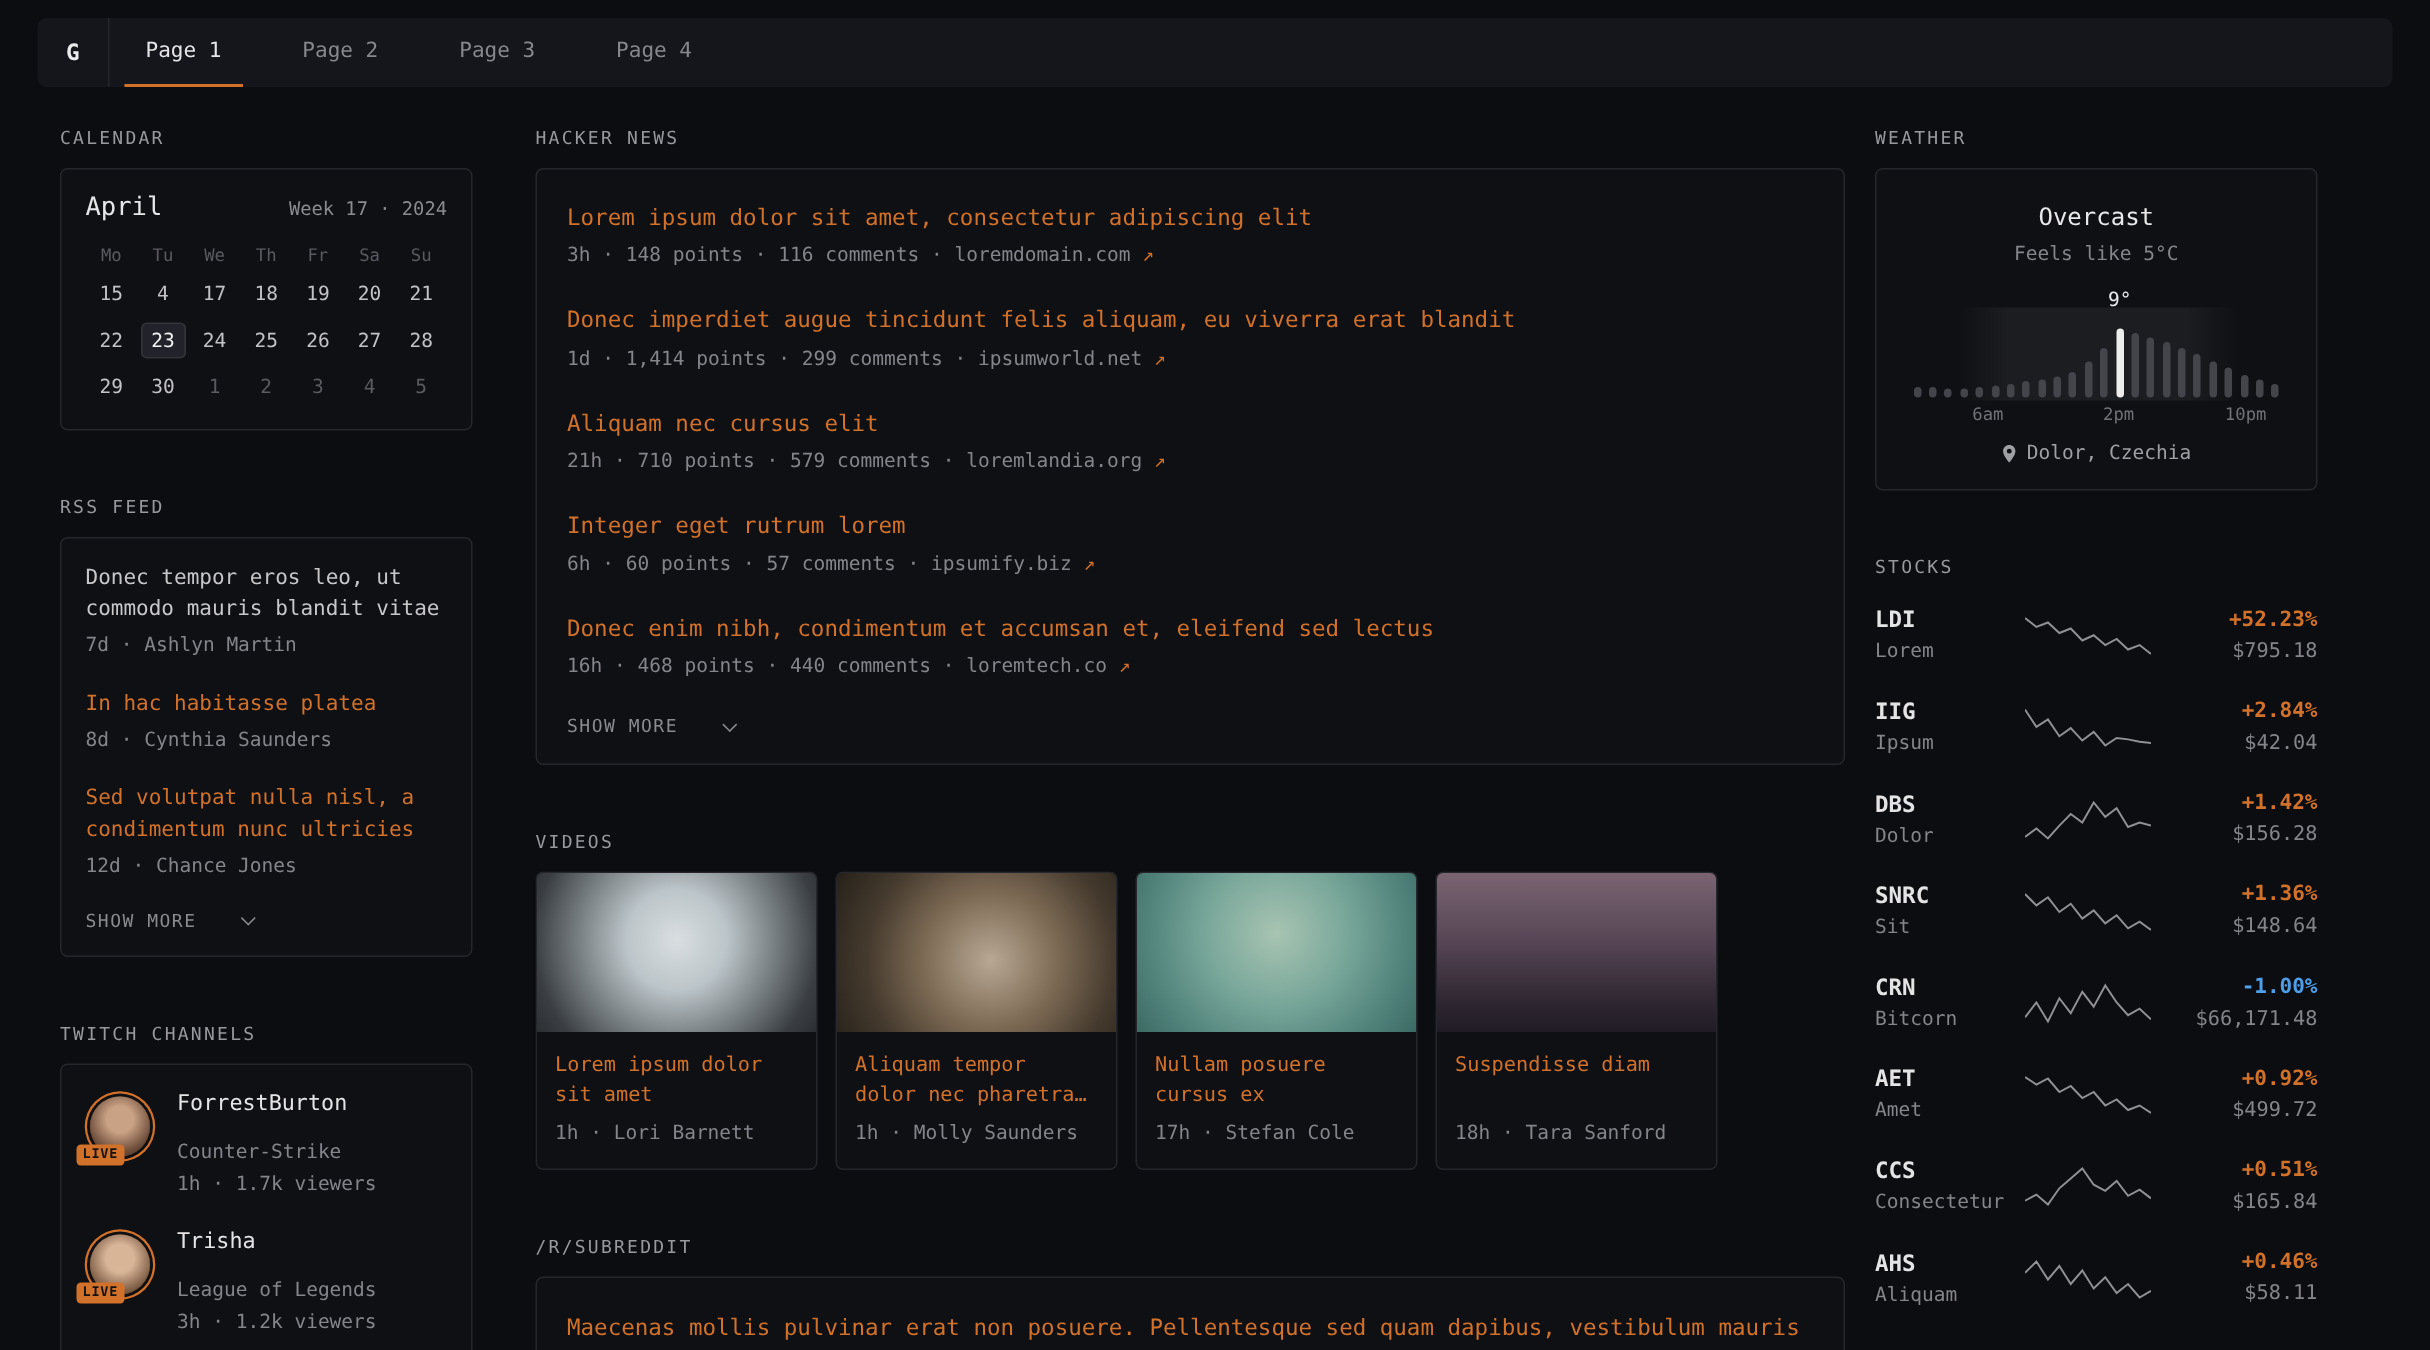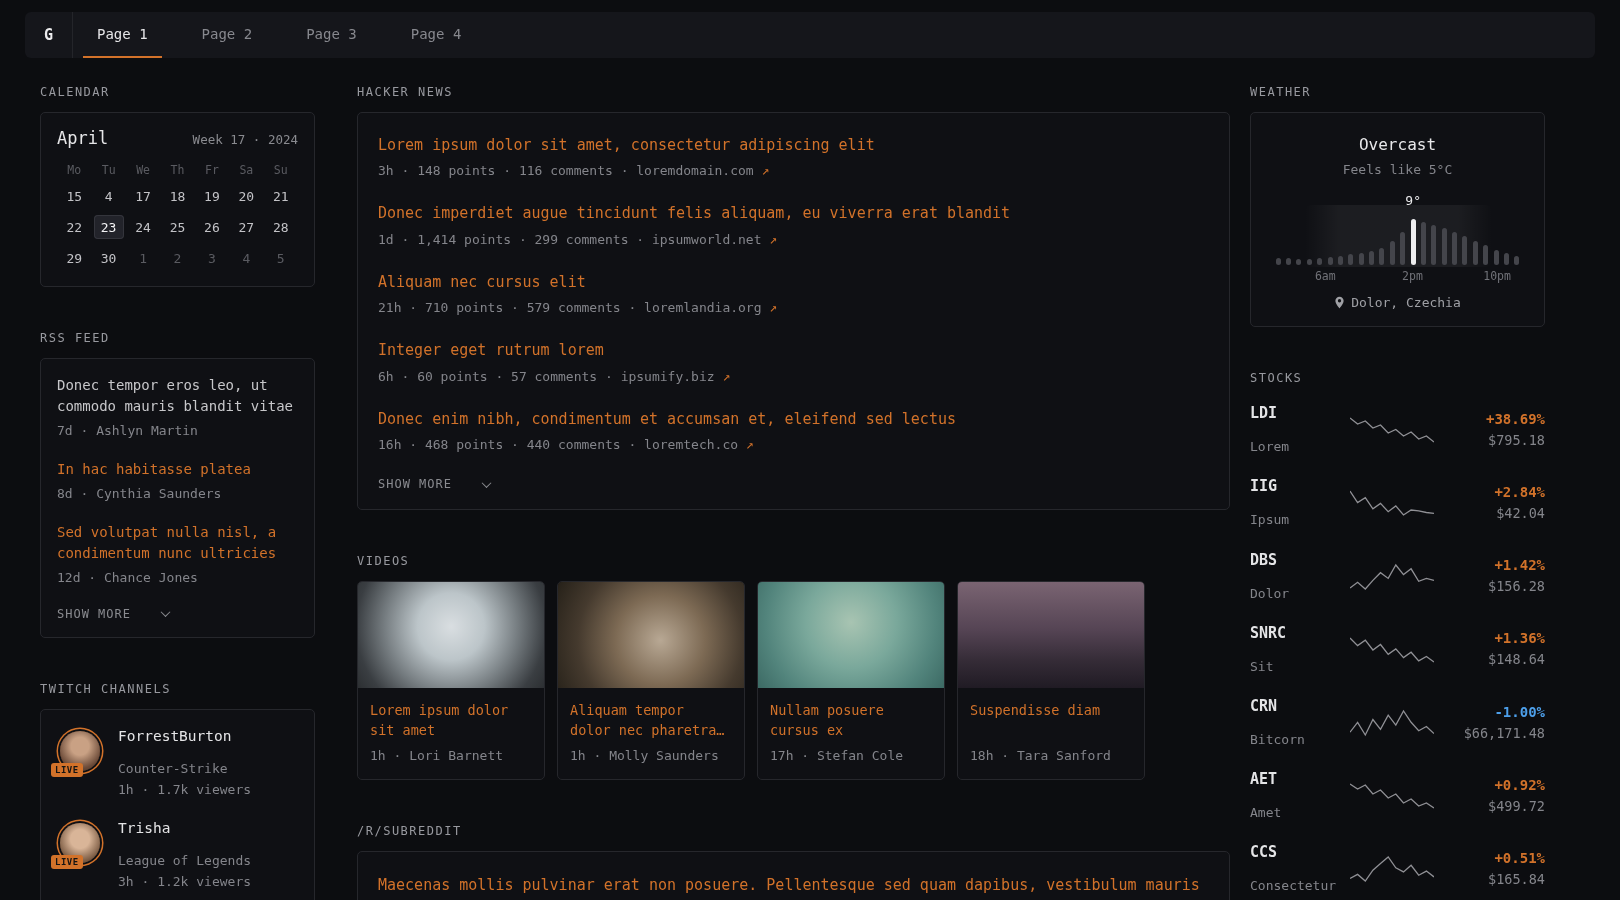--- a/index.html
+++ b/index.html
@@ -94,21 +94,21 @@
   .w-times{position:absolute;left:0;right:0;bottom:0;height:14px;}
   .w-times span{position:absolute;transform:translateX(-50%);font-size:11.5px;color:#717278;}
   .t0{left:21%;} .t1{left:56%;} .t2{left:90%;}
   .w-loc{margin-top:12px;font-size:13px;color:#9fa0a5;display:flex;align-items:center;justify-content:center;gap:6px;}
   .pin{width:11px;height:13px;flex:none;}
   
   .stocks-list{padding-top:6px;}
   .stock-row{display:flex;align-items:center;margin-bottom:21px;}
   .stock-id{width:100px;flex:none;}
   .ticker{font-size:15px;font-weight:bold;color:#e4e4e6;}
-  .sname{margin-top:16px;}
+  .sname{margin-top:4px;}
   .spark{width:84px;height:30px;flex:none;}
   .stock-vals{flex:1;text-align:right;}
   .change{color:var(--accent);font-size:14px;font-weight:bold;}
   .change.neg{color:var(--neg);}
   .price{margin-top:4px;font-size:13.5px;}
 </style>
 </head>
 <body>
 
 <header class="topbar">
@@ -470,21 +470,21 @@
 
           <div class="stock-row">
             <div class="stock-id">
               <div class="ticker">LDI</div>
               <div class="sname meta">Lorem</div>
             </div>
             <div class="spark"><svg width="84" height="30" viewBox="0 0 84 30">
                 <polyline points="0.0,3.0 7.6,9.0 15.3,6.0 22.9,13.0 30.5,10.0 38.2,18.0 45.8,14.5 53.5,21.0 61.1,17.0 68.7,24.0 76.4,21.0 84.0,27.0" fill="none" stroke="#909095" stroke-width="1.3"></polyline>
               </svg></div>
             <div class="stock-vals">
-              <div class="change">+38.69%</div>
+              <div class="change">+52.23%</div>
               <div class="price meta">$795.18</div>
             </div>
           </div>
 
           <div class="stock-row">
             <div class="stock-id">
               <div class="ticker">IIG</div>
               <div class="sname meta">Ipsum</div>
             </div>
             <div class="spark"><svg width="84" height="30" viewBox="0 0 84 30">

